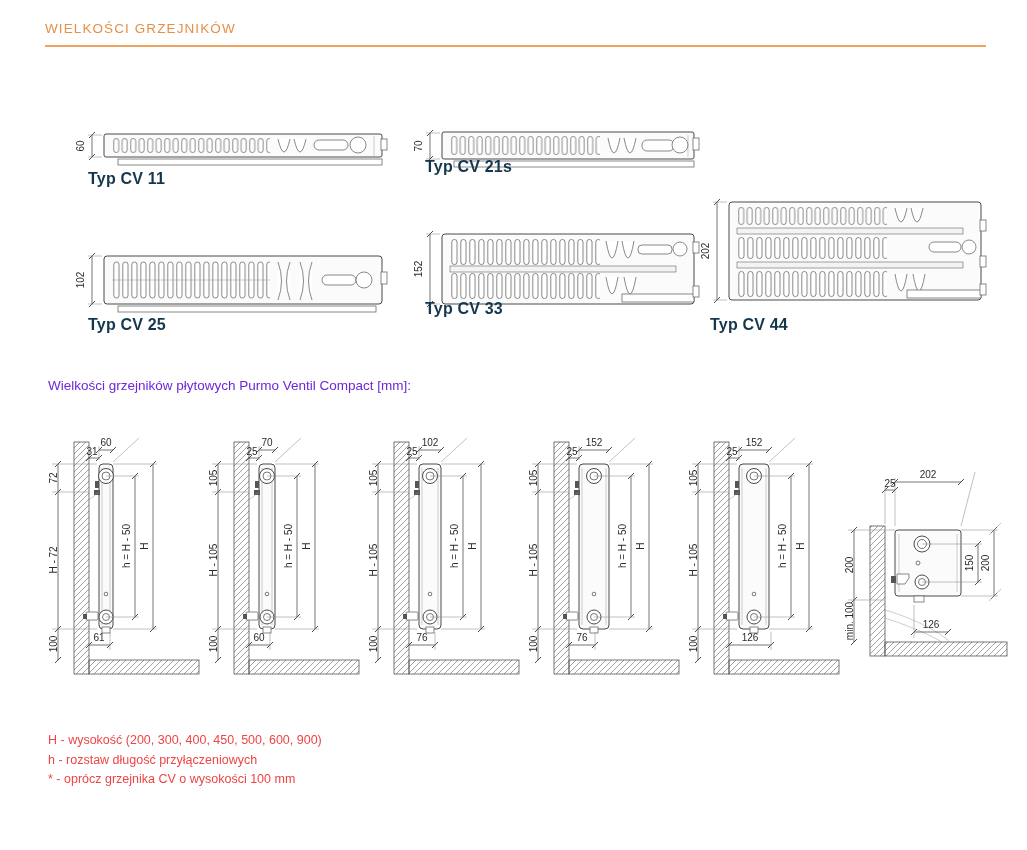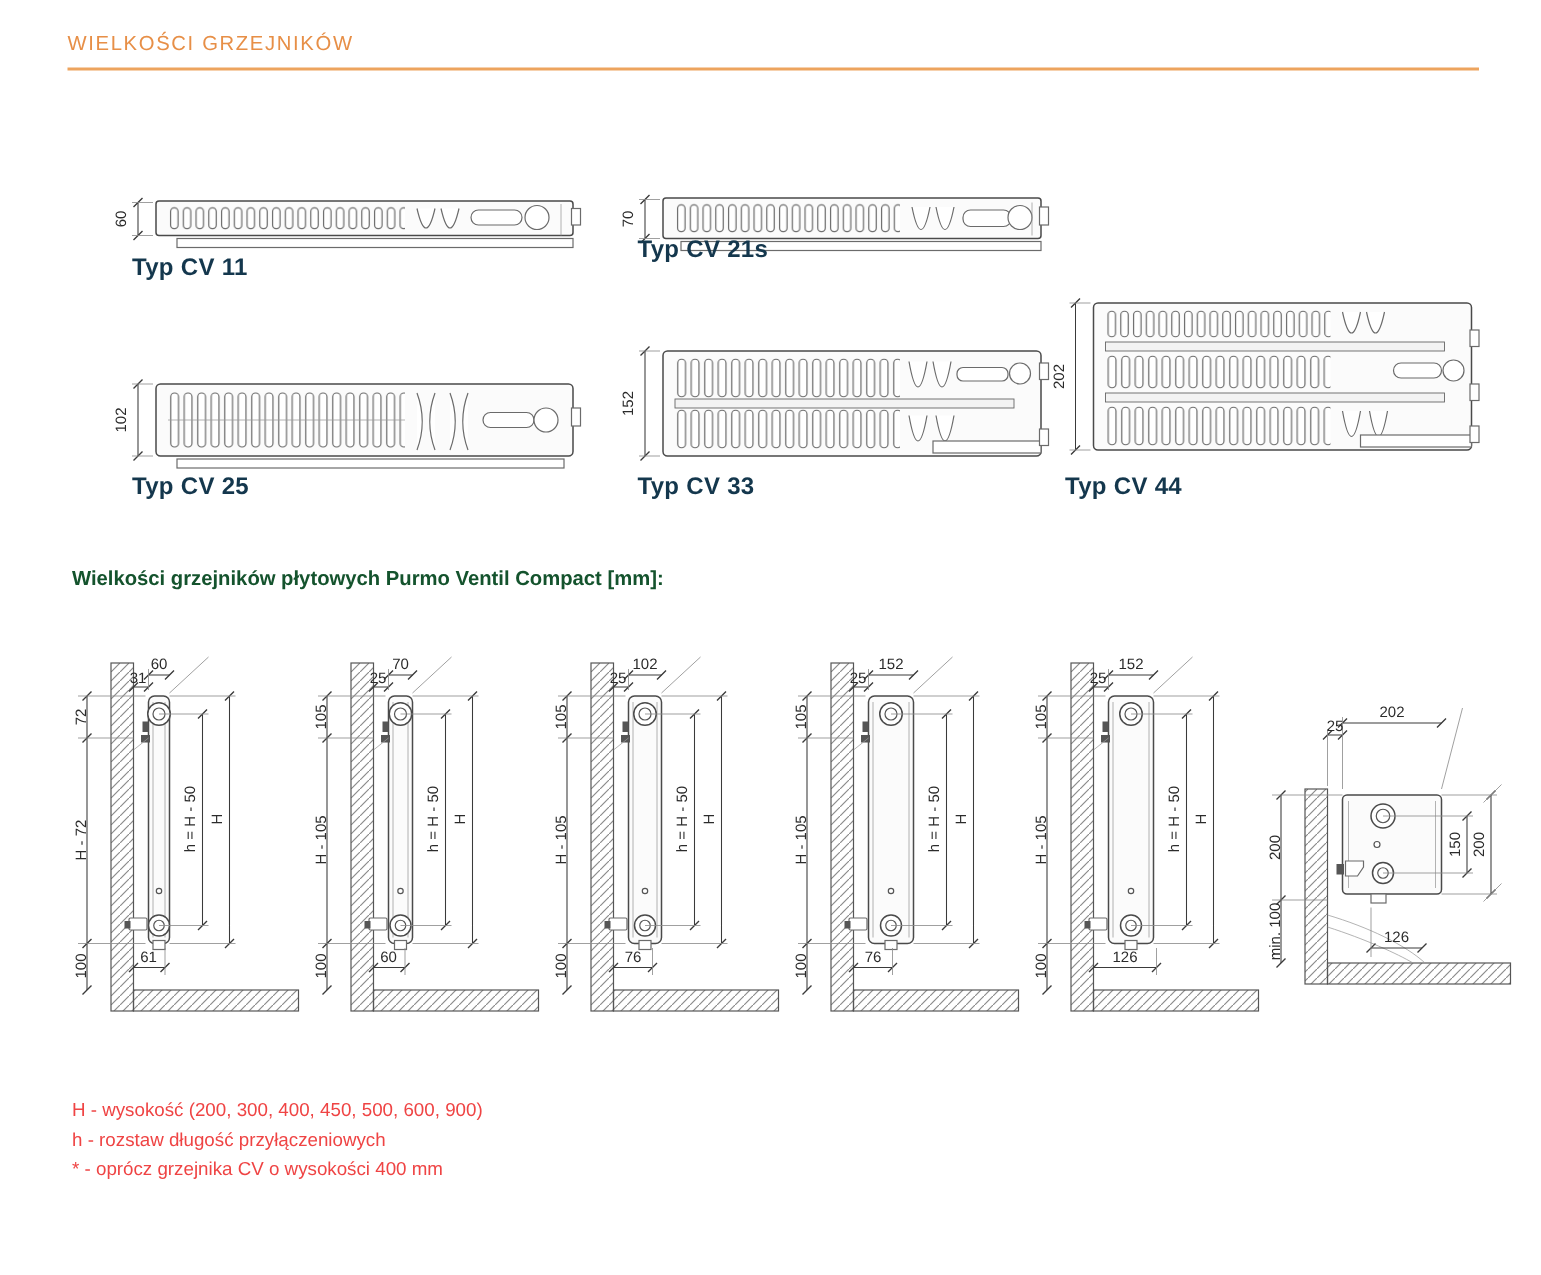--- a/index.html
+++ b/index.html
@@ -1,21 +1,21 @@
 <!DOCTYPE html>
 <html><head>
 <meta charset="utf-8">
 <style>
   html,body{margin:0;padding:0;background:#ffffff}
   .page{position:relative;width:1027px;height:822px;background:#fff;font-family:"Liberation Sans",sans-serif;overflow:hidden}
   .abs{position:absolute}
   .hdr{left:45px;top:21px;font-size:13.5px;letter-spacing:1.1px;color:#e78f47}
   .rule{left:45px;top:45px;width:941px;border-top:2px solid #eda45e;height:0}
   .typ{position:absolute;font-size:16px;font-weight:bold;color:#14374d;letter-spacing:.2px}
-  .sect{left:48px;top:378px;font-size:13.5px;font-weight:bold;color:#14532d}
+  .sect{left:48px;top:378px;font-size:13.5px;font-weight:normal;color:#6d28d9}
   .legend{left:48px;top:731px;font-size:12.5px;color:#ef4444;line-height:19.5px}
   svg{position:absolute;overflow:visible}
   svg text{font-family:"Liberation Sans",sans-serif;font-size:10px;fill:#2b2b2b}
   .dim{stroke:#3a3a3a;stroke-width:.7;fill:none}
   .tick{stroke:#3a3a3a;stroke-width:.9;fill:none}
   .ext{stroke:#8c8c8c;stroke-width:.55;fill:none}
   .bodyr{fill:#fbfbfb;stroke:#4a4a4a;stroke-width:1}
   .shape{fill:#fff;stroke:#6b6b6b;stroke-width:.8}
   .thin{stroke:#9a9a9a;stroke-width:.5;fill:none}
   .railc{fill:#f3f3f3;stroke:#666;stroke-width:.6}
@@ -126,21 +126,21 @@
       </g>
     <rect class="railc" x="34" y="36" width="226" height="6"></rect>
     <path class="shape" d="M190,11 q3,17 6,17 q3,0 6,-17 M206,11 q3,17 6,17 q3,0 6,-17"></path>
     <rect class="shape" x="222" y="15" width="34" height="9" rx="4"></rect>
     <circle class="shape" cx="264" cy="19" r="7"></circle>
     <path class="shape" d="M190,47 q3,17 6,17 q3,0 6,-17 M208,47 q3,17 6,17 q3,0 6,-17"></path>
     <rect class="shape" x="206" y="64" width="72" height="8"></rect>
     <rect class="shape" x="277" y="12" width="6" height="11"></rect>
     <rect class="shape" x="277" y="56" width="6" height="11"></rect>
   </svg>
-  <div class="typ" style="left:425px;top:316px">Typ CV 33</div>
+  <div class="typ" style="left:425px;top:300px">Typ CV 33</div>
 
   <svg style="left:703px;top:198px" width="292" height="116" viewBox="0 0 292 116">
     <path class="dim" d="M14,4 V102"></path>
       <path class="tick" d="M11,7L17,1 M11,105L17,99"></path>
       <path class="ext" d="M10,4 H24 M10,102 H24"></path>
     <text text-anchor="middle" transform="rotate(-90 6 53)" x="6" y="53">202</text>
     <rect class="bodyr" x="26" y="4" width="252" height="98" rx="3"></rect>
     <g transform="translate(34,8)">
         <rect width="150" height="20" fill="url(#f20)"></rect>
       </g>
@@ -327,16 +327,16 @@
     <text text-anchor="middle" transform="rotate(-90 11 105)" x="11" y="105">200</text>
     <text text-anchor="middle" transform="rotate(-90 11 161)" x="11" y="161">min. 100</text>
     <text text-anchor="middle" transform="rotate(-90 131 103)" x="131" y="103">150</text>
     <text text-anchor="middle" transform="rotate(-90 147 103)" x="147" y="103">200</text>
     <text text-anchor="middle" x="89" y="168">126</text>
   </svg>
 
   <div class="abs legend">
     <div>H - wysokość (200, 300, 400, 450, 500, 600, 900)</div>
     <div>h - rozstaw długość przyłączeniowych</div>
-    <div>* - oprócz grzejnika CV o wysokości 400 mm</div>
+    <div>* - oprócz grzejnika CV o wysokości 100 mm</div>
   </div>
 
 </div>
 
 </body></html>

